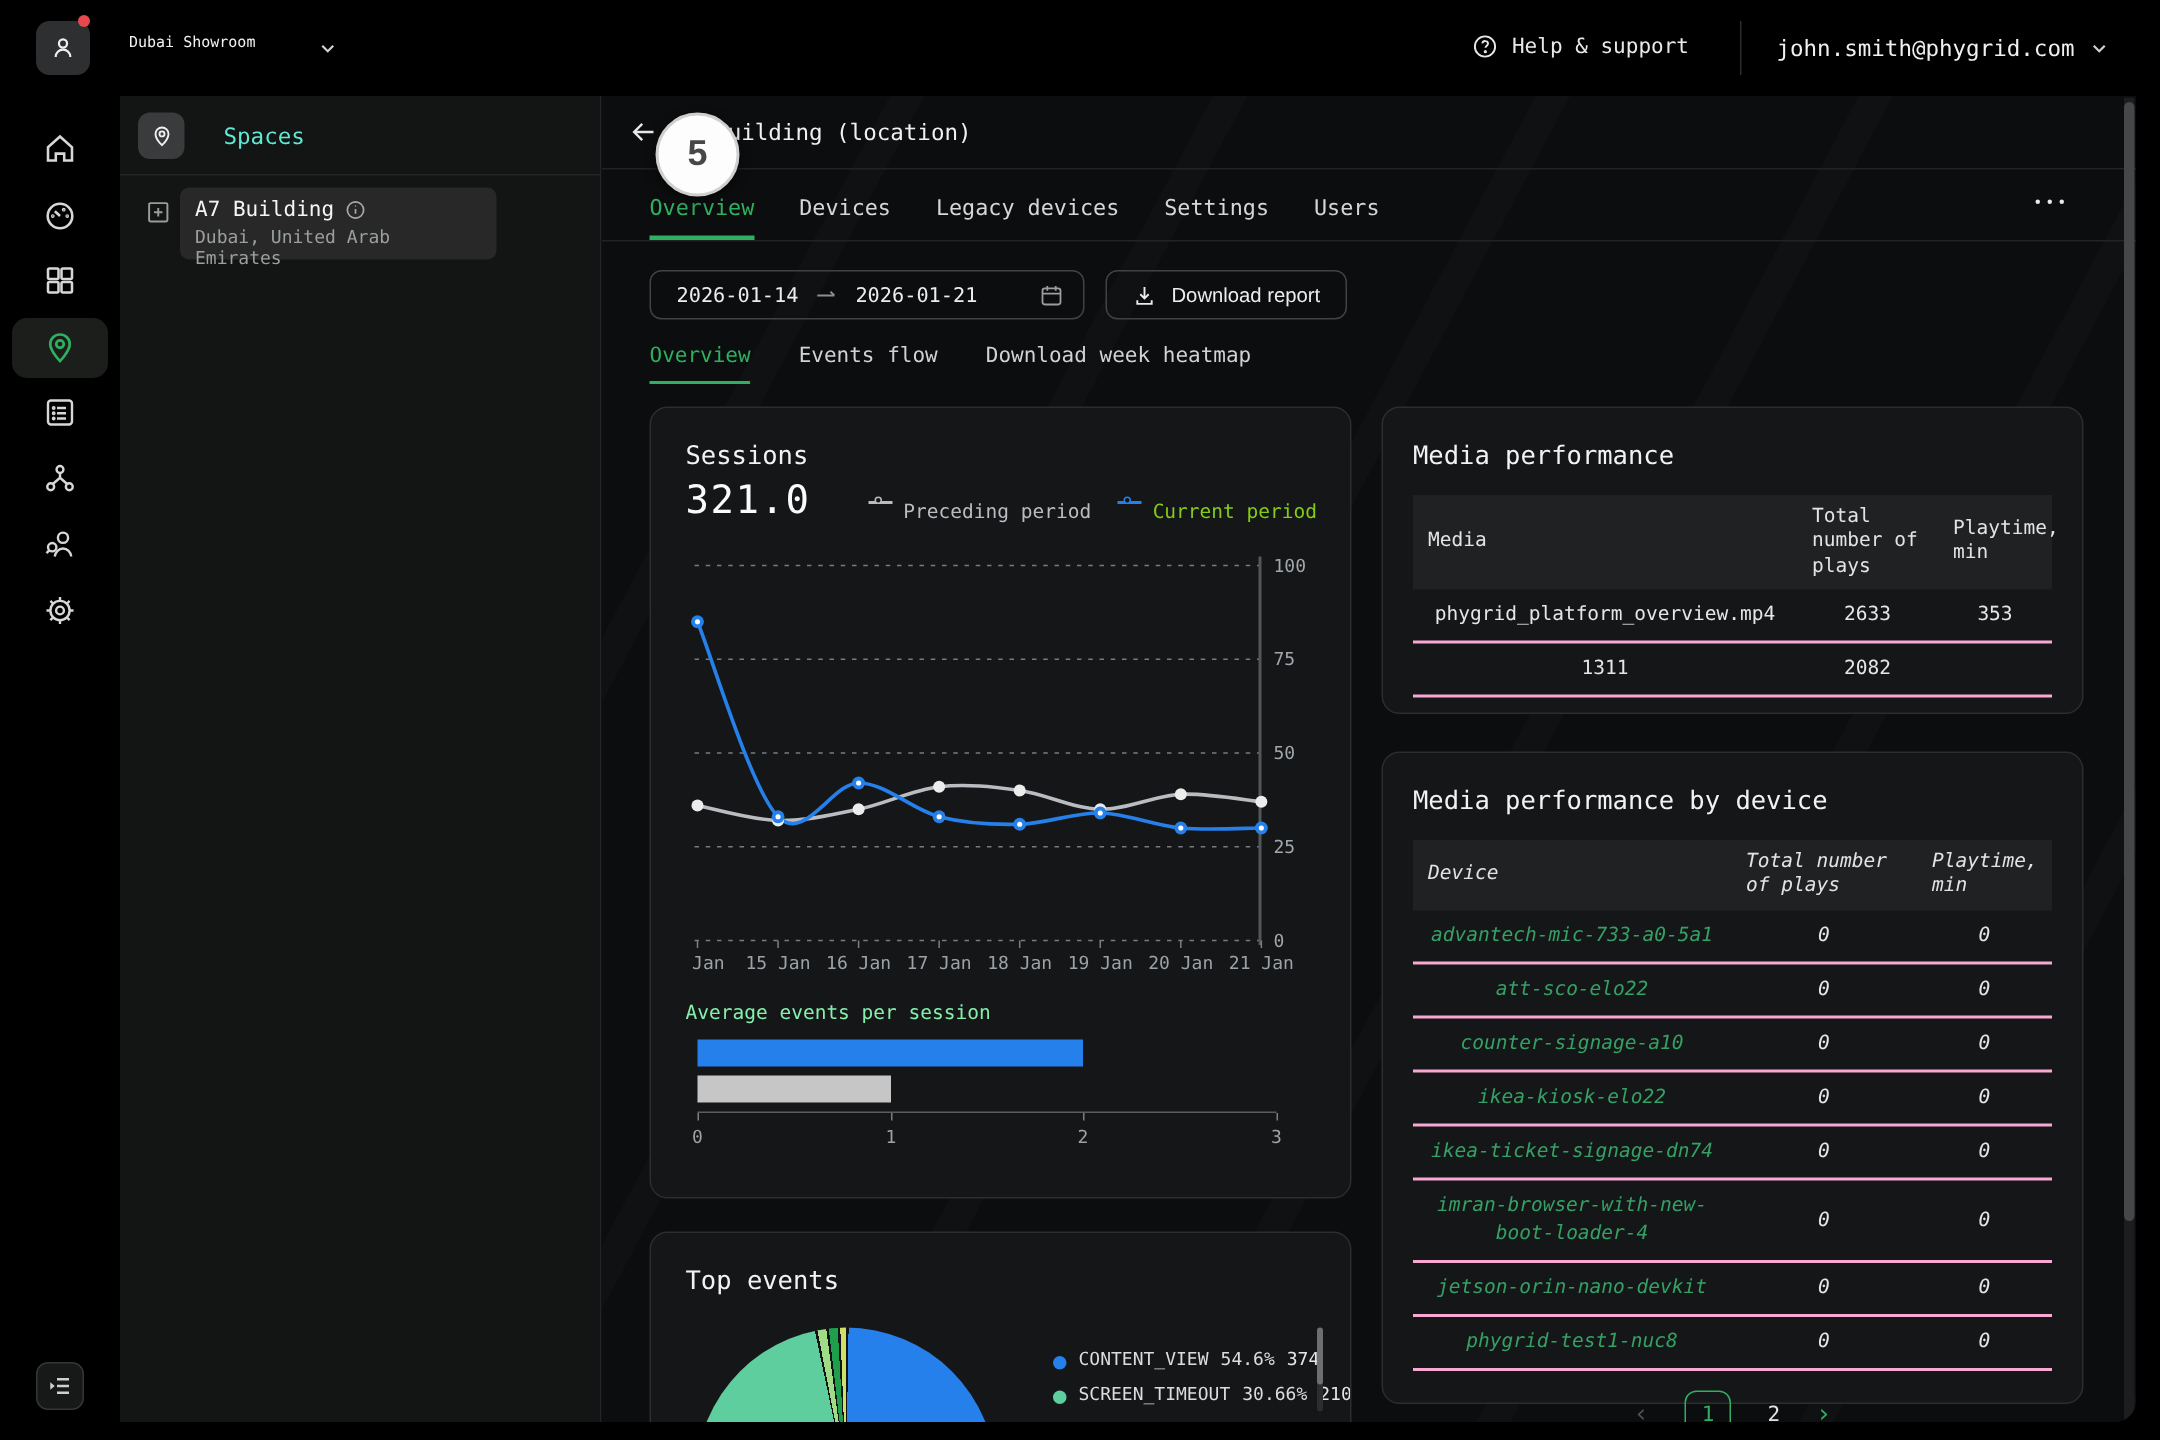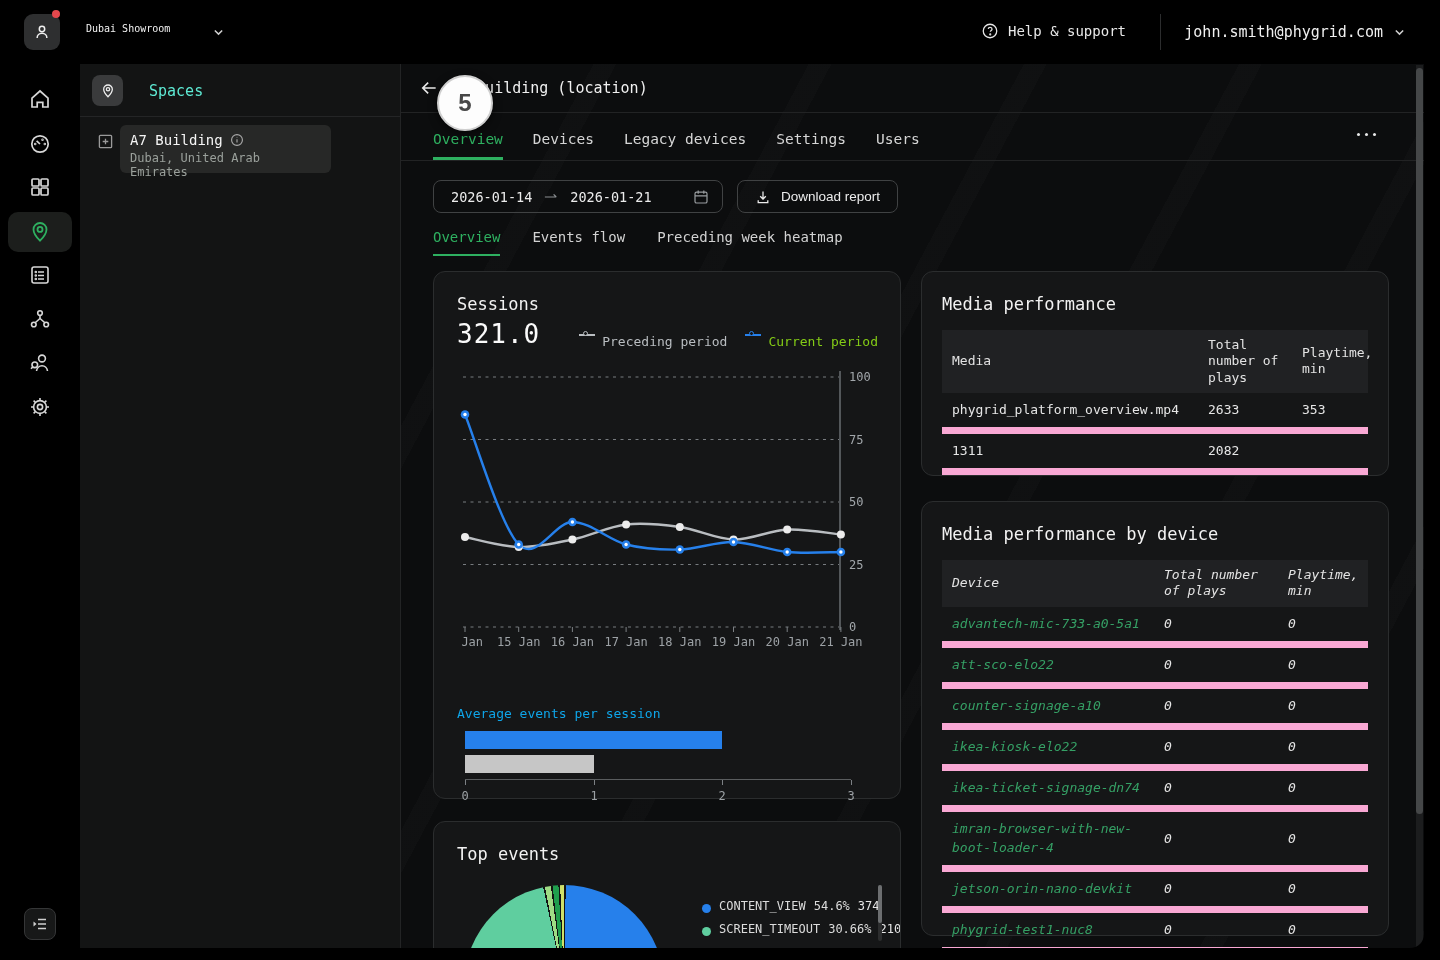--- a/index.html
+++ b/index.html
@@ -71,21 +71,21 @@
   
   .card-sessions { height:528px; padding:22px 23px; }
   .card-title { font-size:17px; color:#f2f2f2; }
   .big-value { font-size:26px; color:#fafafa; margin-top:5px; letter-spacing:1px; }
   .chart-legend { position:absolute; right:22px; top:62px; display:flex; gap:18px; font-size:13px; }
   .lgd { display:flex; align-items:flex-start; gap:7px; }
   .lgd-marker { position:relative; width:16px; height:2px; }
   .lgd-marker i { position:absolute; left:4px; top:-3px; width:5px; height:5px; border-radius:50%; border:1.8px solid #fff; background:#151617; }
   .lgd-gray { color:#b9bdc1; } .lgd-blue { color:#84cc16; }
   #sessions-svg { margin-top:19px; }
-  .avg-label { margin-top:53px; font-size:13px; color:#0ea5e9; }
+  .avg-label { margin-top:15px; font-size:13px; color:#86efac; }
   .avg-bars { margin-left:8px; margin-top:10px; width:386px; }
   .avg-bar { height:18px; margin-bottom:6px; }
   .avg-axis { position:relative; margin-left:8px; width:386px; border-top:1px solid #5a5d5f; height:26px; }
   .avg-axis .tick { position:absolute; top:0; width:1px; height:5px; background:#7c8084; }
   .avg-axis .ticklab { position:absolute; top:9px; transform:translateX(-50%); font-size:12px; color:#9da2a6; }
 
   
   .card-top-events { margin-top:22px; height:360px; padding:22px 23px; overflow:hidden; }
   .pie { position:absolute; left:30px; top:63px; width:200px; height:200px; border-radius:50%; }
   .pie-legend { position:absolute; left:268px; right:18px; top:68px; }
@@ -94,21 +94,21 @@
   .pl-count { margin-left:auto; padding-right:12px; color:#e6e6e6; }
   .pl-scroll { position:absolute; right:0; top:-5px; width:4px; height:56px; background:#2c2d2e; border-radius:2px; }
   .pl-scroll i { display:block; width:4px; height:38px; background:#6c6e70; border-radius:2px; }
 
   
   .card-media { height:205px; padding:22px 20px; }
   .card-device { margin-top:25px; height:435px; padding:22px 20px; }
   .tbl { margin-top:16px; width:100%; }
   .tbl-head { display:grid; background:#202123; color:#e3e3e3; font-size:13px; align-items:center; }
   .tbl-head > div { padding:7px 10px; line-height:1.25; }
-  .tbl-row { display:grid; align-items:center; border-bottom:7px solid #f9a8d4; font-size:13px; }
+  .tbl-row { display:grid; align-items:center; border-bottom:2px solid #f9a8d4; font-size:13px;text-align:center; }
   .tbl-row > div { padding:8px 10px; line-height:1.4; }
   .g-media { grid-template-columns:256px 94px 1fr; }
   .g-device { grid-template-columns:212px 124px 1fr;font-style:italic; }
   .dev-link { color:#35a065; }
   .pager { margin-top:13px; display:flex; align-items:center; justify-content:center; gap:24px; }
   .pg-prev { color:#4d4f50; font-size:17px; }
   .pg-next { color:var(--green); font-size:17px; }
   .pg-num { font-size:14px; color:#e2e2e2; }
   .pg-num.active { width:31px; height:31px; border:1px solid var(--green); color:var(--green); border-radius:8px; display:flex; align-items:center; justify-content:center; }
 
@@ -315,21 +315,21 @@
                 <path d="M10 3v9M6.5 9 10 12.5 13.5 9M4 14v3h12v-3"></path>
               </svg>
           </span>
           <span>Download report</span>
         </button>
       </div>
 
       <div class="subtabs">
         <span class="subtab active">Overview</span>
         <span class="subtab">Events flow</span>
-        <span class="subtab">Preceding week heatmap</span>
+        <span class="subtab">Download week heatmap</span>
       </div>
 
       <div class="cols">
 
         <div class="col-left">
           <section class="card card-sessions">
             <div class="card-title">Sessions</div>
             <div class="big-value">321.0</div>
             <div class="chart-legend">
               <span class="lgd lgd-gray">

